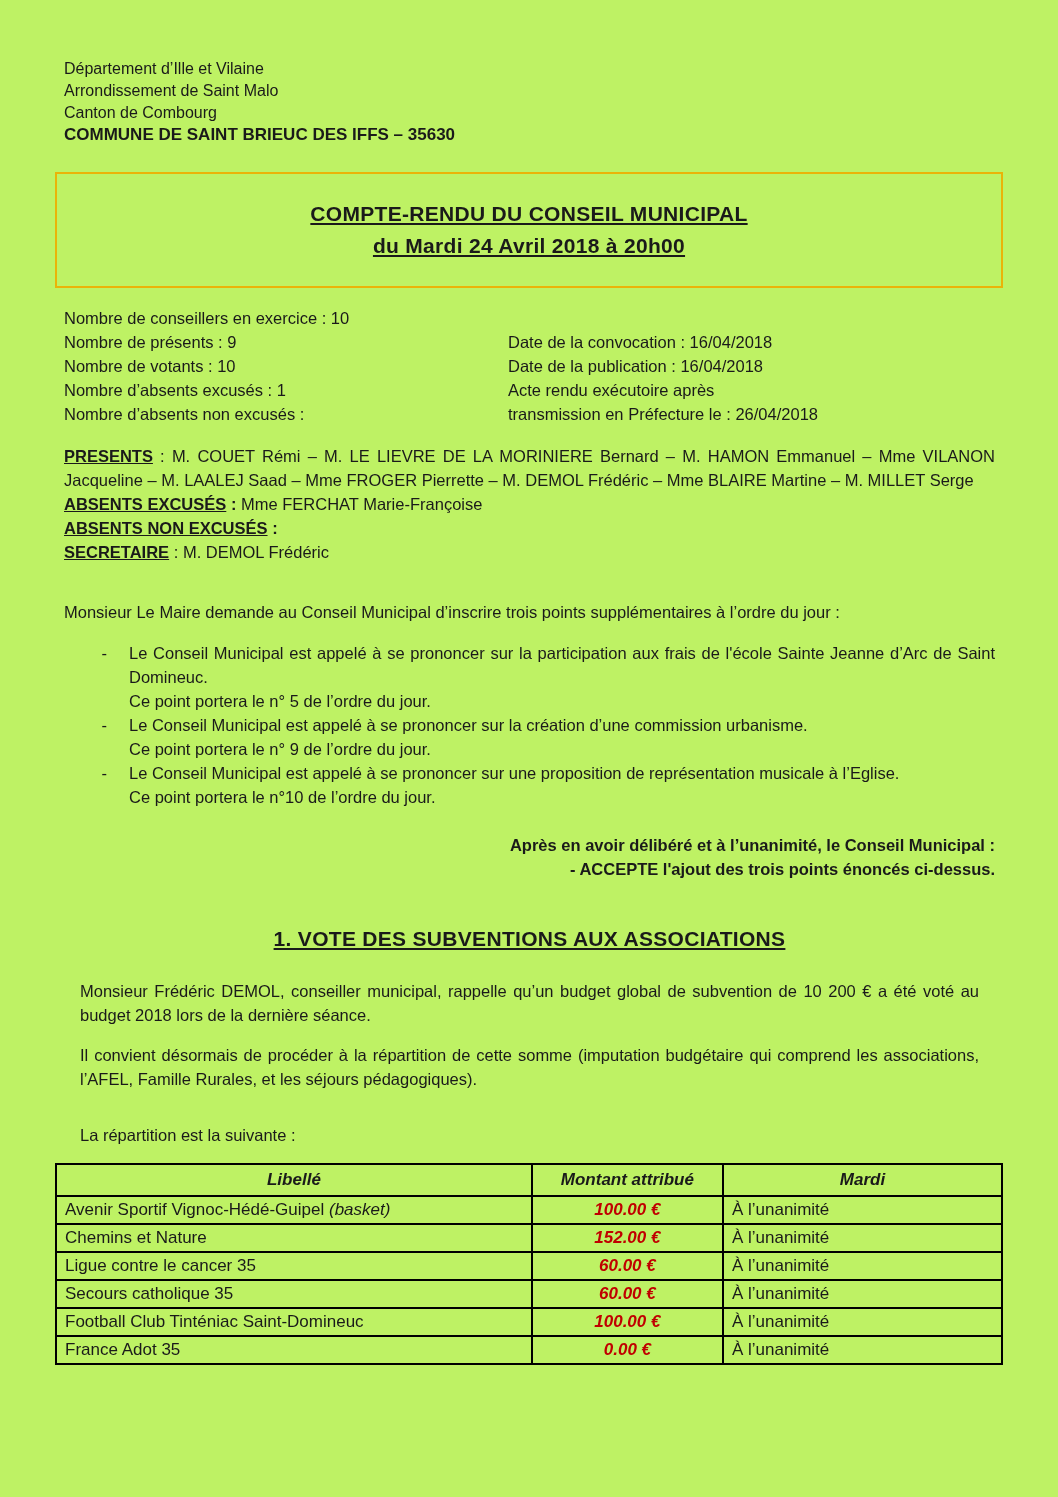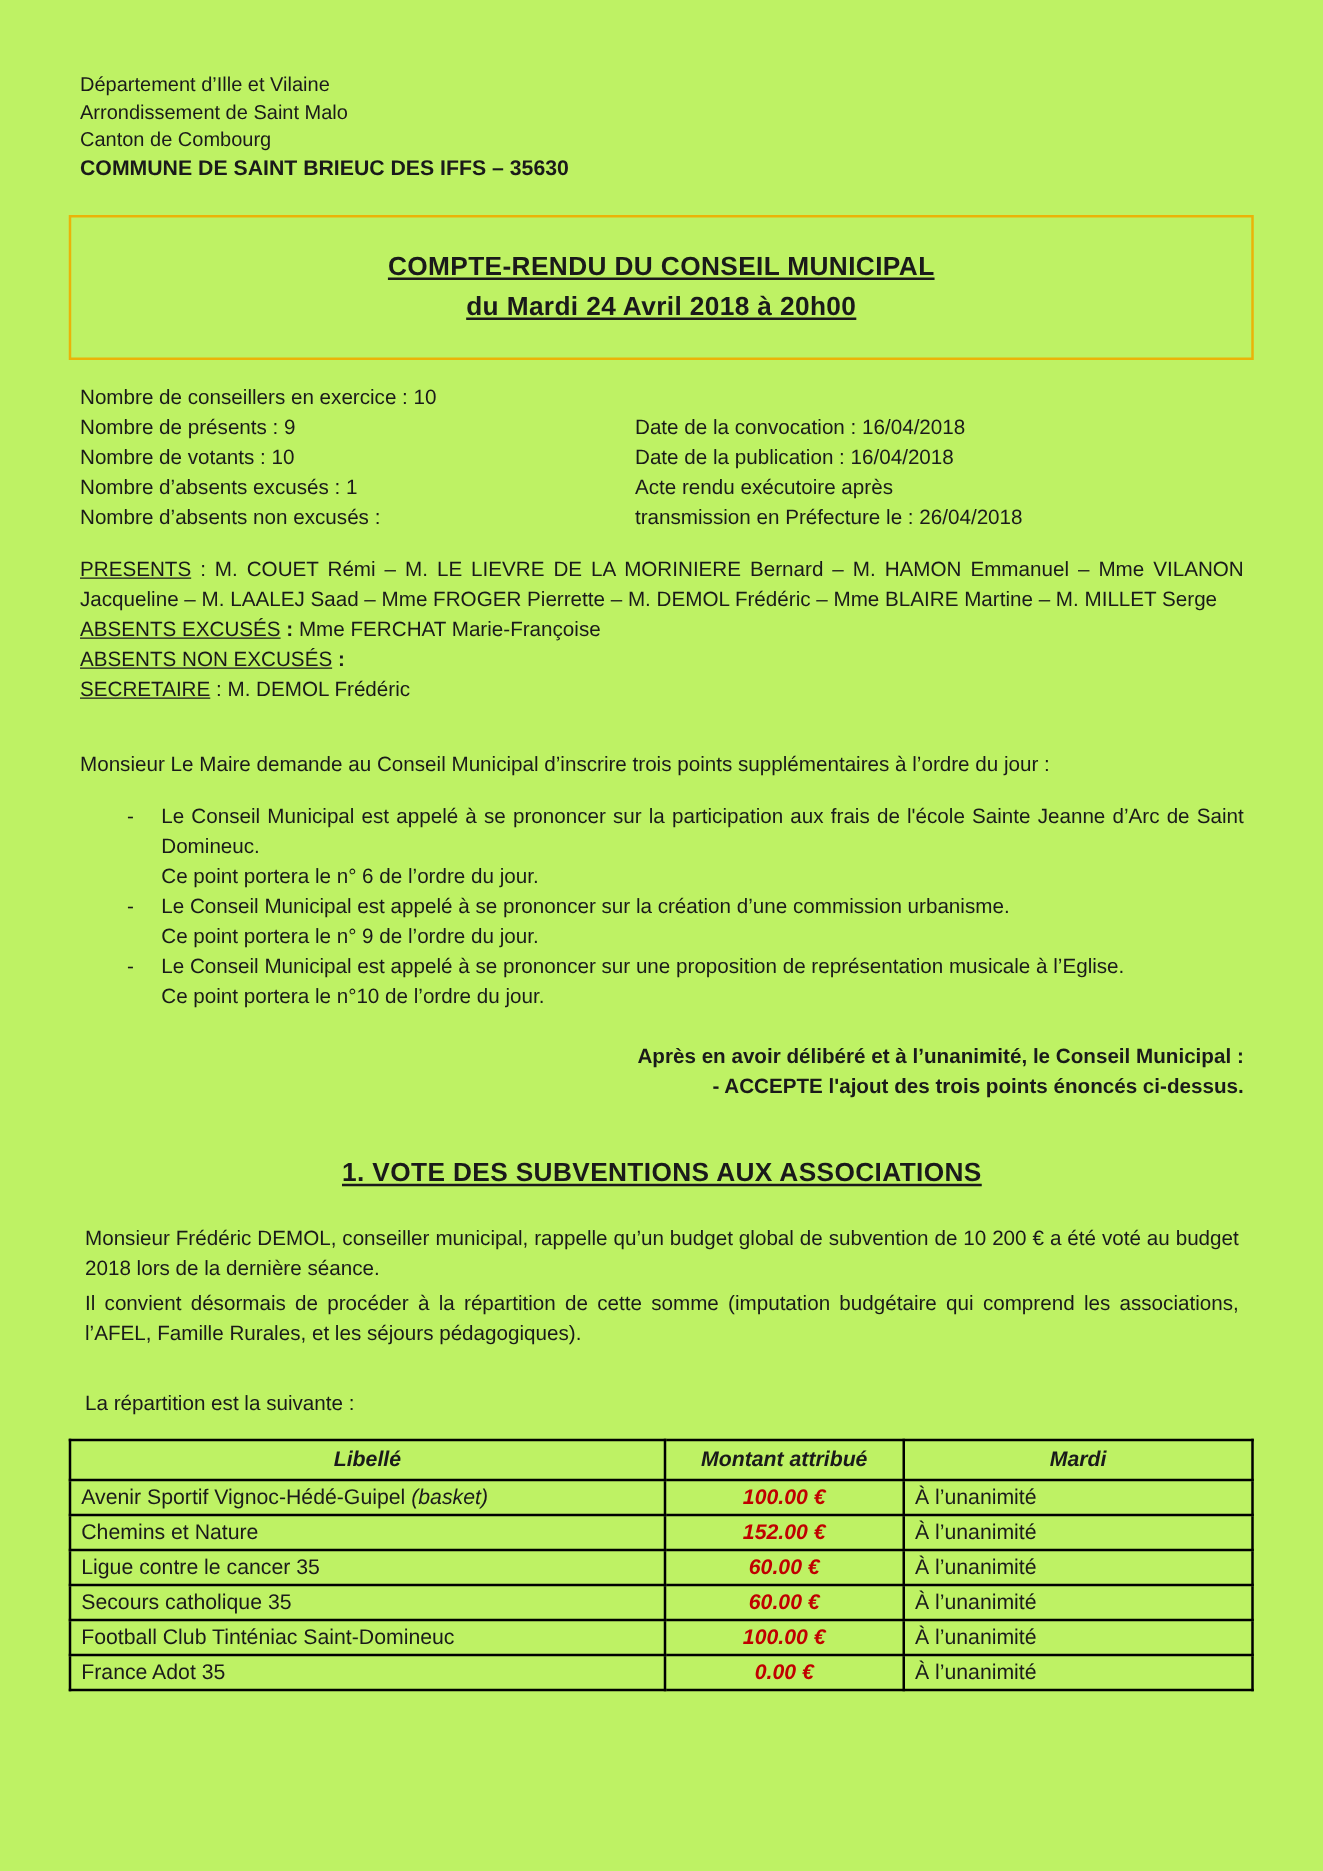--- a/index.html
+++ b/index.html
@@ -33,21 +33,21 @@
     letter-spacing: 0.3px;
   }
 
   .info-grid { display: flex; margin-top: 18px; }
   .info-col { white-space: nowrap; }
   .info-col.left { width: 444px; flex: none; }
   .info-col.right { padding-top: 24px; }
 
   .attendance { margin-top: 18px; }
   .attendance p { margin: 0; text-align: justify; }
-  .att-label { font-weight: normal; text-decoration: underline; }
+  .att-label { font-weight: bold; text-decoration: underline; }
   .att-sep-bold { font-weight: bold; }
 
   .intro { margin-top: 36px; text-align: justify; }
 
   .bullets { margin: 0; }
   .bullet { display: flex; }
   .bullet .dash-cell { width: 65px; flex: none; text-align: right; padding-right: 22px; box-sizing: border-box; }
   .bullet-body { flex: 1; }
   .bullet-text { text-align: justify; }
   .bullet-note { text-align: left; }
@@ -59,21 +59,21 @@
   .section-title {
     margin-top: 44px;
     text-align: center;
     font-weight: bold;
     font-size: 21px;
     line-height: 28px;
     text-decoration: underline;
     letter-spacing: 0.3px;
   }
 
-  .para { margin: 4px; text-align: justify; }
+  .para { margin: 16px; text-align: justify; }
   .para.first { margin-top: 26px; }
   .repartition { margin-top: 32px; }
 
   table.subventions {
     width: calc(100% + 17px);
     margin: 16px -8px 0 -9px;
     border-collapse: collapse;
     table-layout: fixed;
     padding-left: 25px;
   }
@@ -138,21 +138,21 @@
     <p><span class="att-label">SECRETAIRE</span><span> : </span><span>M. DEMOL Frédéric</span></p>
   </div>
 
   <p class="intro">Monsieur Le Maire demande au Conseil Municipal d’inscrire trois points supplémentaires à l’ordre du jour :</p>
 
   <div class="bullets">
     <div class="bullet">
       <div class="dash-cell">-</div>
       <div class="bullet-body">
         <div class="bullet-text">Le Conseil Municipal est appelé à se prononcer sur la participation aux frais de l'école Sainte Jeanne d’Arc de Saint Domineuc.</div>
-        <div class="bullet-note">Ce point portera le n° 6 de l’ordre du jour.</div>
+        <div class="bullet-note">Ce point portera le n° 5 de l’ordre du jour.</div>
       </div>
     </div>
     <div class="bullet">
       <div class="dash-cell">-</div>
       <div class="bullet-body">
         <div class="bullet-text">Le Conseil Municipal est appelé à se prononcer sur la création d’une commission urbanisme.</div>
         <div class="bullet-note">Ce point portera le n° 9 de l’ordre du jour.</div>
       </div>
     </div>
     <div class="bullet">

